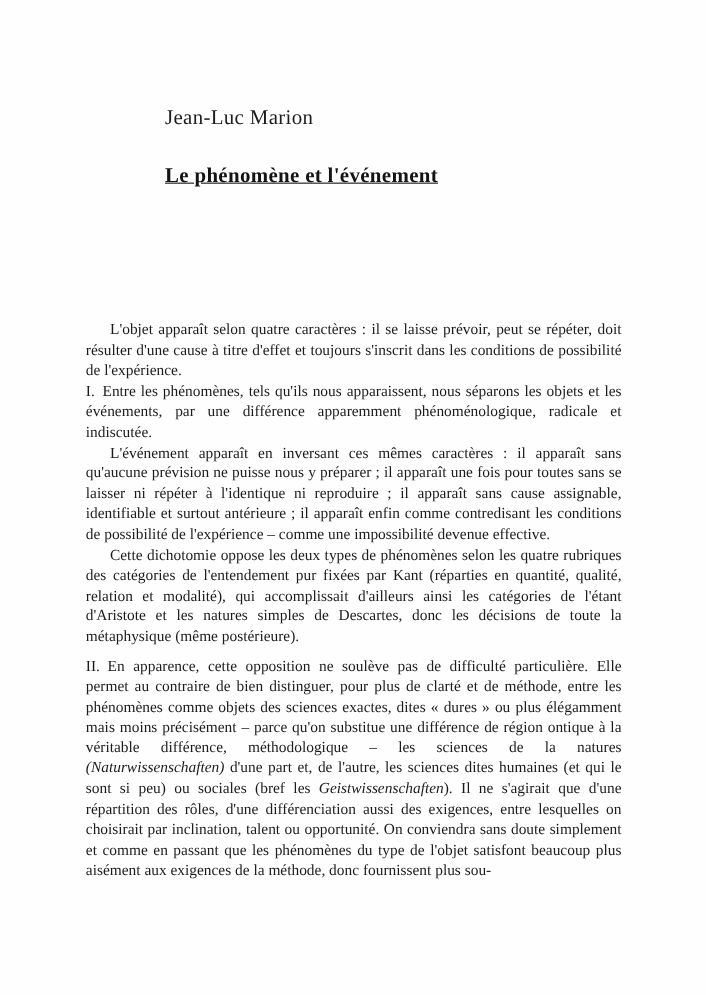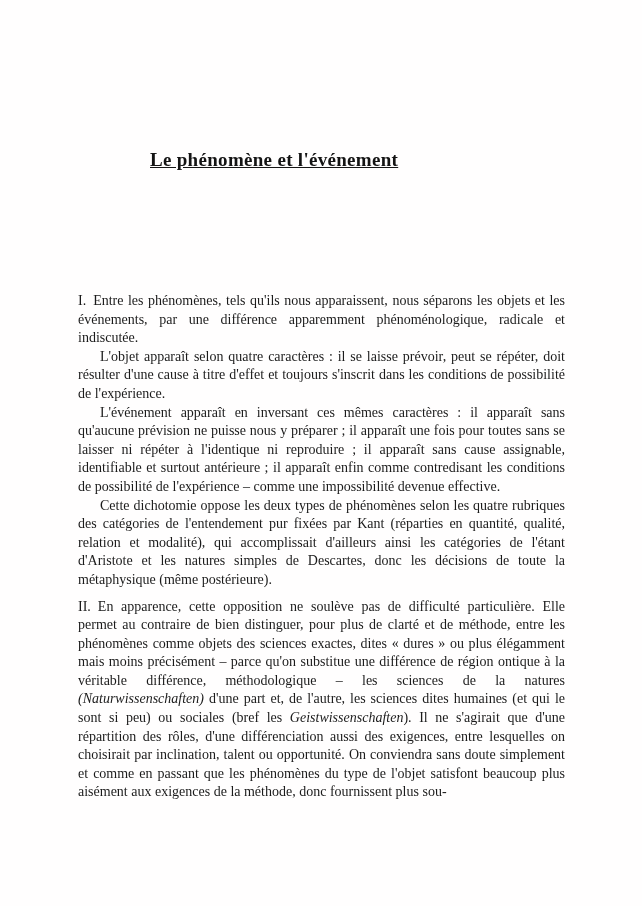--- a/index.html
+++ b/index.html
@@ -62,25 +62,26 @@
     font-size: 12.5px;
     font-style: italic;
     color: #4a4a4a;
     letter-spacing: 0.2px;
   }
 </style>
 </head>
 <body>
 
 <div class="page">
+  <div class="author">Jean-Luc Marion</div>
   <h1 class="title">Le phénomène et l'événement</h1>
   <div class="body-text" id="body-text">
       <div class="section">
+        <p class="para indent"><span>L'objet apparaît selon quatre caractères : il se laisse prévoir, peut se répéter, doit résulter d'une cause à titre d'effet et toujours s'inscrit dans les conditions de possibilité de l'expérience.</span></p>
         <p class="para"><span>I. Entre les phénomènes, tels qu'ils nous apparaissent, nous séparons les objets et les événements, par une différence apparemment phénoménologique, radicale et indiscutée.</span></p>
-        <p class="para indent"><span>L'objet apparaît selon quatre caractères : il se laisse prévoir, peut se répéter, doit résulter d'une cause à titre d'effet et toujours s'inscrit dans les conditions de possibilité de l'expérience.</span></p>
         <p class="para indent"><span>L'événement apparaît en inversant ces mêmes caractères : il apparaît sans qu'aucune prévision ne puisse nous y préparer ; il apparaît une fois pour toutes sans se laisser ni répéter à l'identique ni reproduire ; il apparaît sans cause assignable, identifiable et surtout antérieure ; il apparaît enfin comme contredisant les conditions de possibilité de l'expérience – comme une impossibilité devenue effective.</span></p>
         <p class="para indent"><span>Cette dichotomie oppose les deux types de phénomènes selon les quatre rubriques des catégories de l'entendement pur fixées par Kant (réparties en quantité, qualité, relation et modalité), qui accomplissait d'ailleurs ainsi les catégories de l'étant d'Aristote et les natures simples de Descartes, donc les décisions de toute la métaphysique (même postérieure).</span></p>
       </div>
       <div class="section">
         <p class="para"><span>II. En apparence, cette opposition ne soulève pas de difficulté particulière. Elle permet au contraire de bien distinguer, pour plus de clarté et de méthode, entre les phénomènes comme objets des sciences exactes, dites « dures » ou plus élégamment mais moins précisément – parce qu'on substitue une différence de région ontique à la véritable différence, méthodologique – les sciences de la natures </span><i>(Naturwissenschaften)</i><span> d'une part et, de l'autre, les sciences dites humaines (et qui le sont si peu) ou sociales (bref les </span><i>Geistwissenschaften</i><span>). Il ne s'agirait que d'une répartition des rôles, d'une différenciation aussi des exigences, entre lesquelles on choisirait par inclination, talent ou opportunité. On conviendra sans doute simplement et comme en passant que les phénomènes du type de l'objet satisfont beaucoup plus aisément aux exigences de la méthode, donc fournissent plus sou-</span></p>
       </div>
     </div>
 </div>
 
 </body></html>

